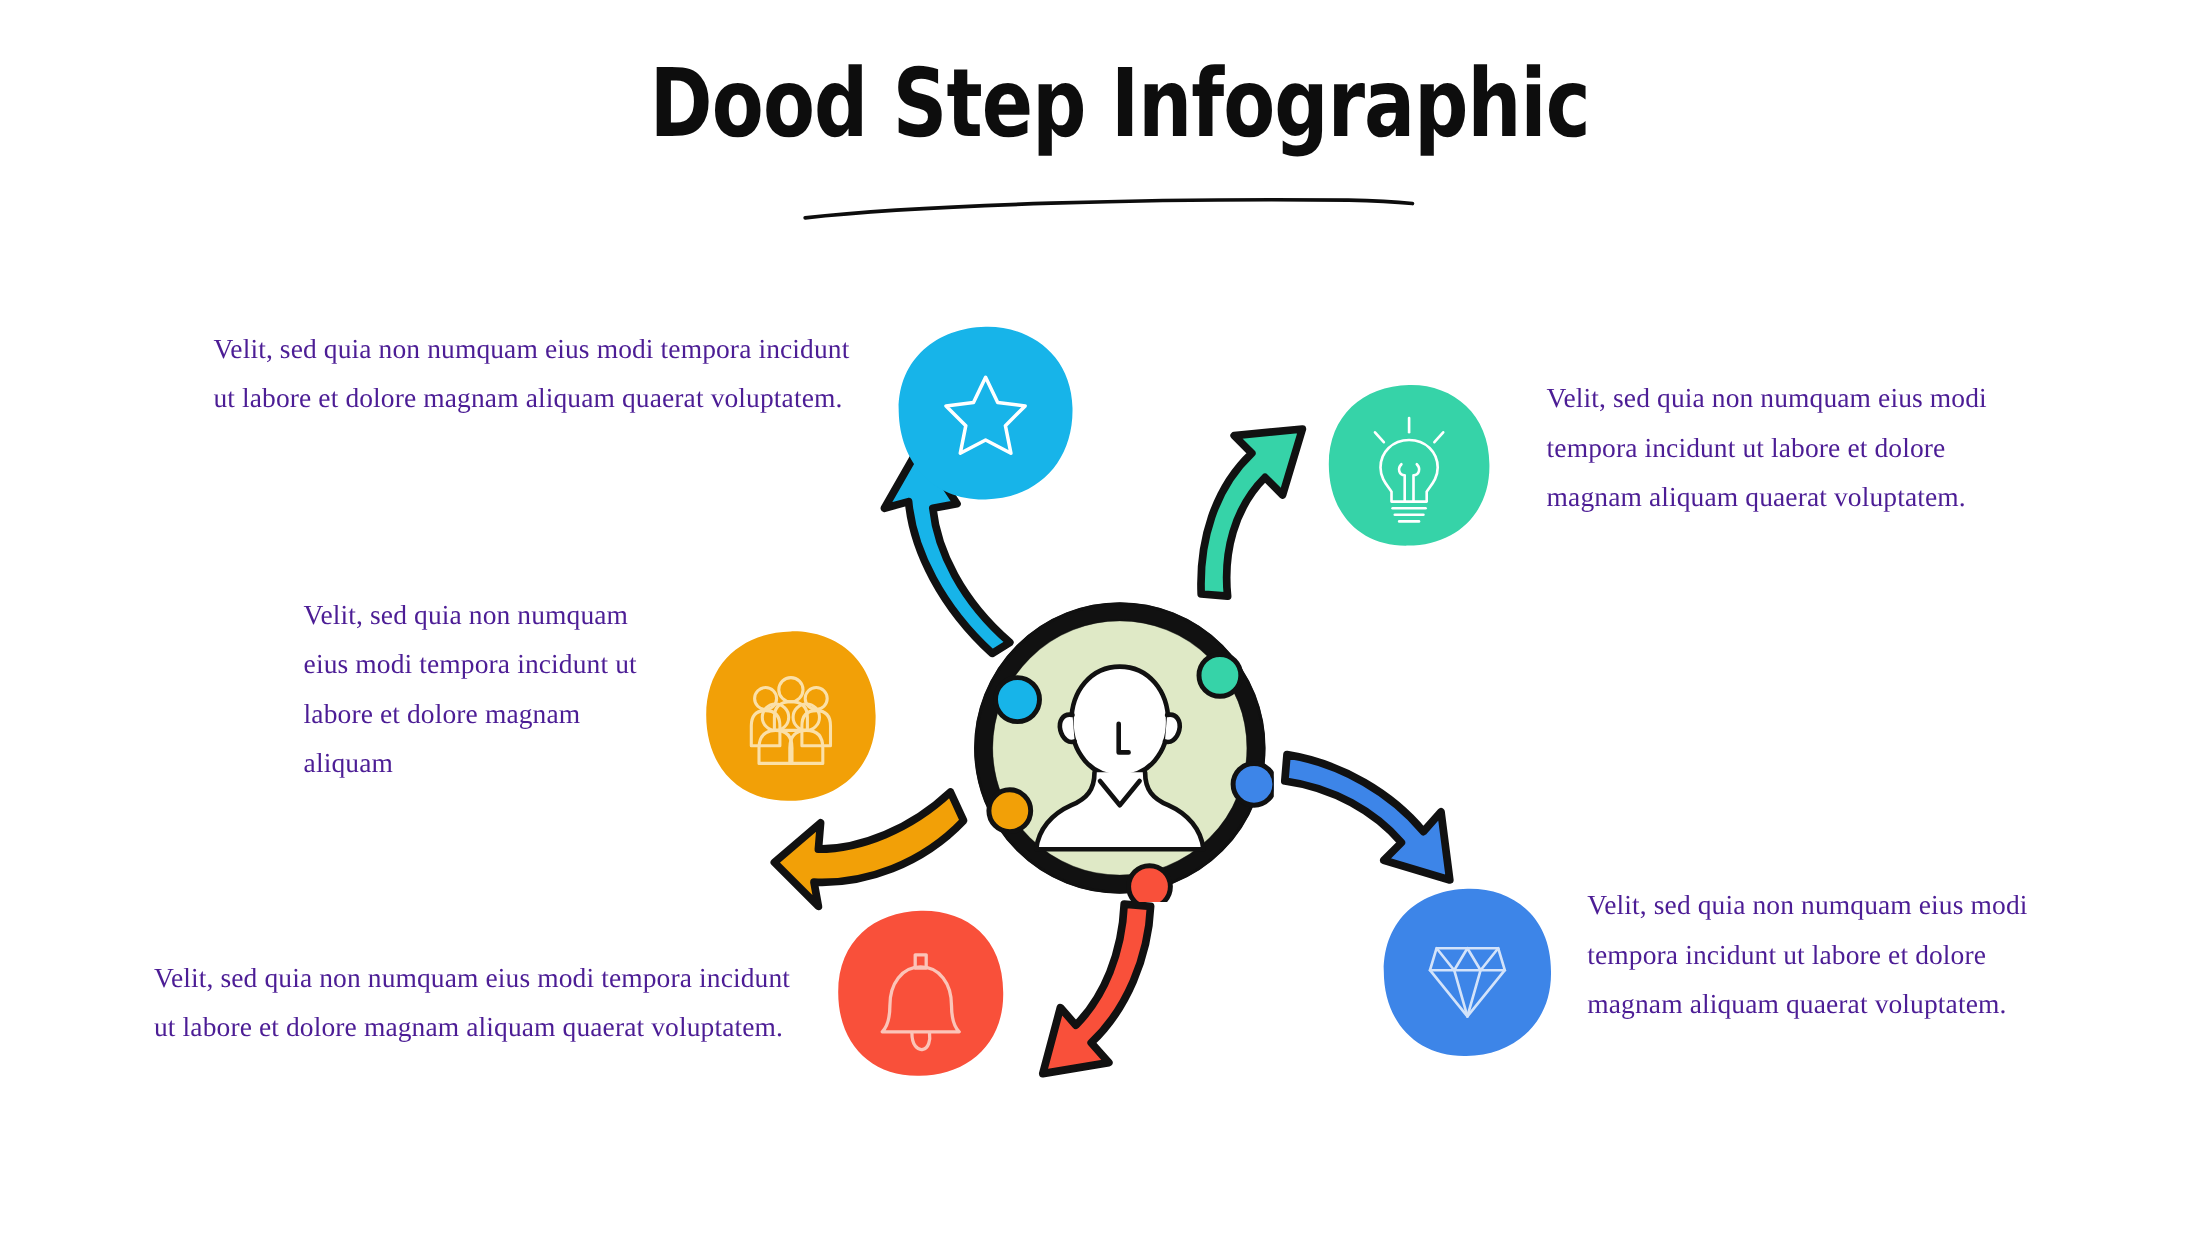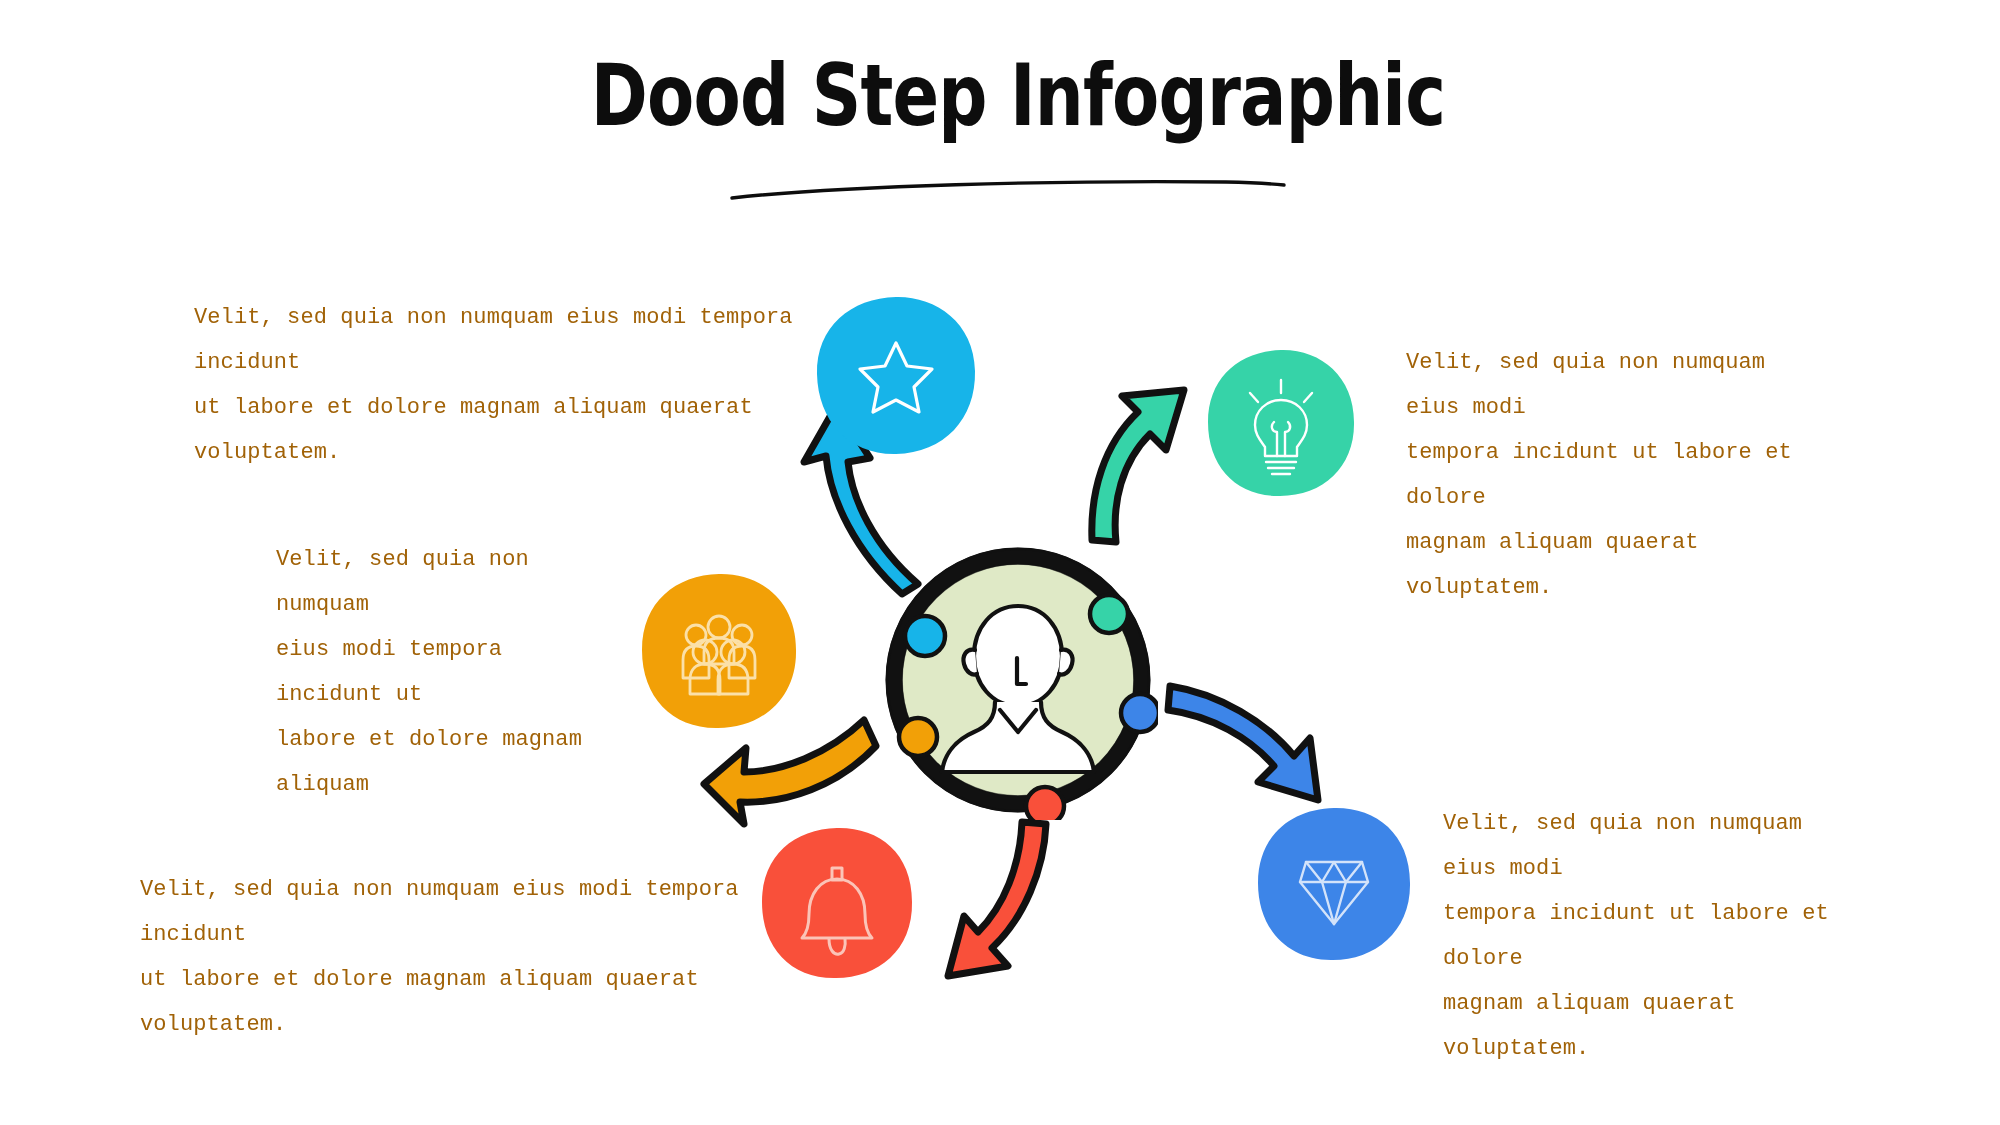--- a/index.html
+++ b/index.html
@@ -47,23 +47,23 @@
     left: 710px;
     top: 178px;
     width: 560px;
     height: 26px;
     overflow: visible;
   }
 
   
   .para {
     position: absolute;
-    color: #a16207;
-    font-family: Liberation Mono, monospace;
-    font-size: 22px;
+    color: #4c1d95;
+    font-family: Liberation Serif, serif;
+    font-size: 25px;
     line-height: 45px;
     letter-spacing: 0.1px;
     white-space: pre-line;
   }
   .para.left-align  { text-align: left; }
   .para.right-align { text-align: right; }
 
   #para-top-left     { left: 176px;  top: 295px;  width: 600px; text-align: left; }
   #para-top-right    { left: 1388px; top: 340px;  width: 420px; text-align: left; }
   #para-mid-left     { left: 258px;  top: 537px;  width: 335px; text-align: left; }

